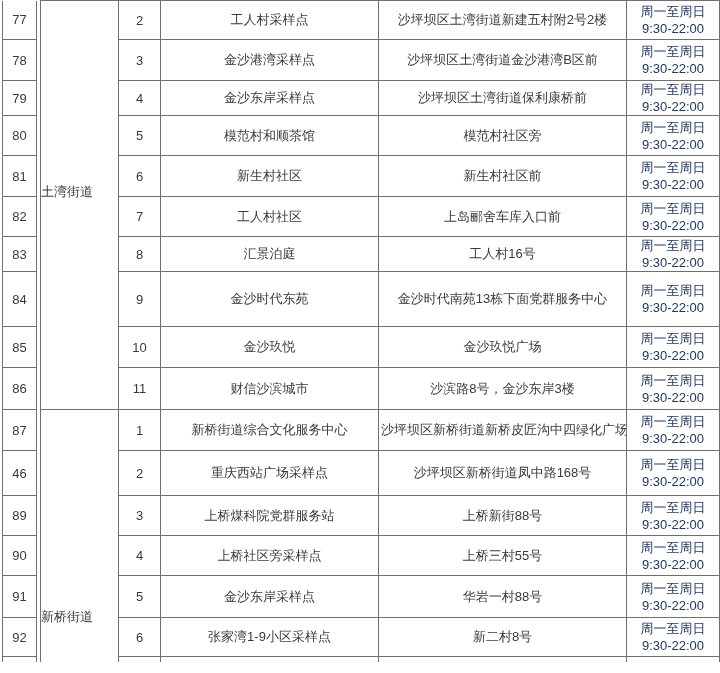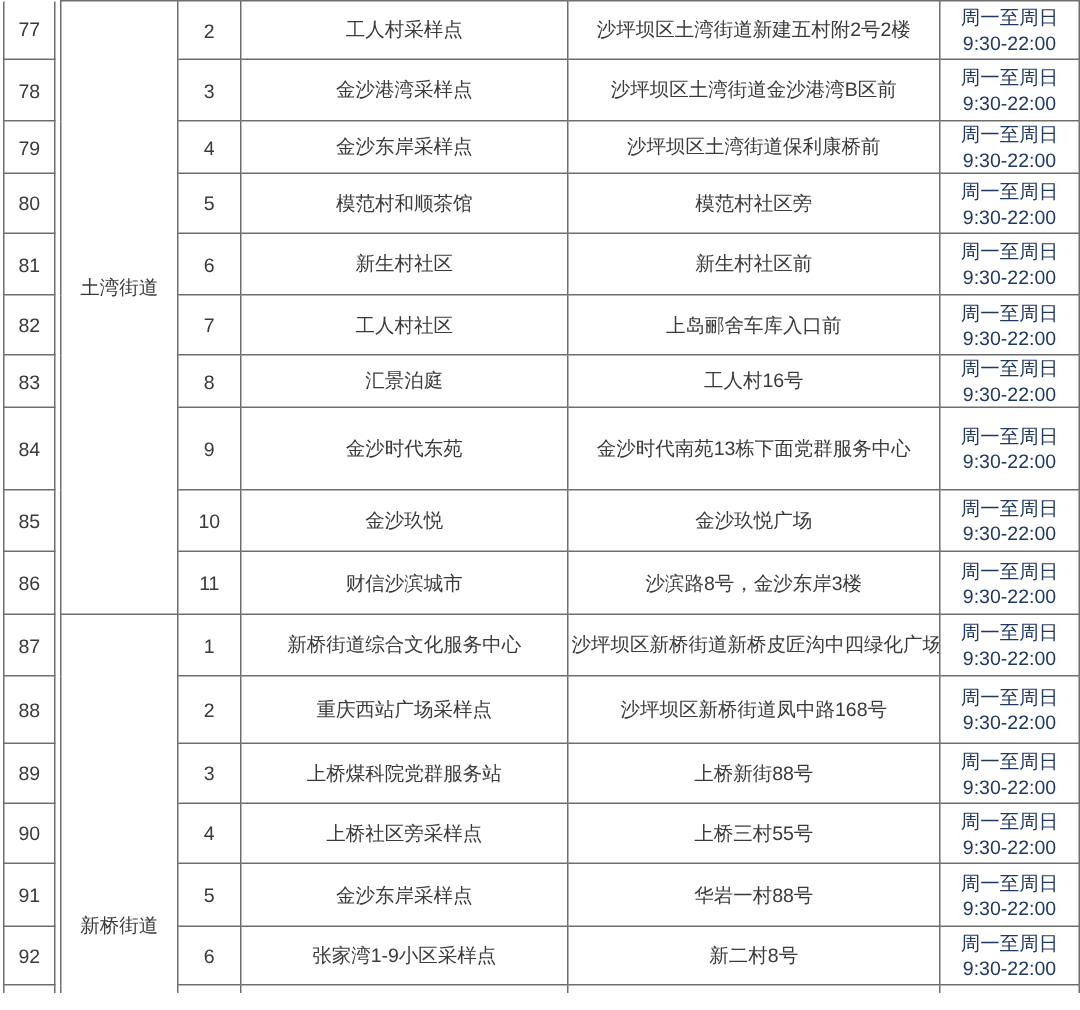--- a/index.html
+++ b/index.html
@@ -26,21 +26,21 @@
     padding:0 2px;
     overflow:hidden;
     white-space:nowrap;
   }
   td.gap{border:none;padding:0;}
   td.no-top{border-top:none;}
   td.hours{color:var(--hours-text);line-height:17px;}
   td.street{position:relative;border-bottom:1px solid var(--border);}
   td.street.last{border-bottom:none;}
   .street-label{
-    position:absolute;left:0;right:0;text-align:center;
+    position:absolute;left:0;right:0;text-align:left;
     font-size:13px;color:var(--body-text);line-height:17px;
   }
   .g0 .street-label{top:182px;}
   .g1 .street-label{top:198px;}
   tr.sliver td{border-bottom:none;}
 </style>
 </head>
 <body>
 
 <div class="screen">
@@ -176,21 +176,21 @@
           </td>
           <td>1</td>
           <td>新桥街道综合文化服务中心</td>
           <td>沙坪坝区新桥街道新桥皮匠沟中四绿化广场</td>
           <td class="hours">
             <div>周一至周日</div>
             <div>9:30-22:00</div>
           </td>
         </tr>
         <tr style="height: 45px;">
-          <td class="num">88</td>
+          <td class="num">46</td>
           <td class="gap"></td>
           <td>2</td>
           <td>重庆西站广场采样点</td>
           <td>沙坪坝区新桥街道凤中路168号</td>
           <td class="hours">
             <div>周一至周日</div>
             <div>9:30-22:00</div>
           </td>
         </tr>
         <tr style="height: 40px;">

